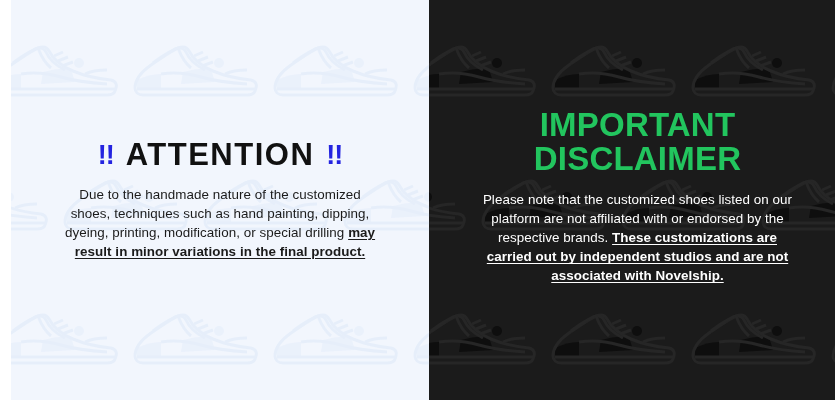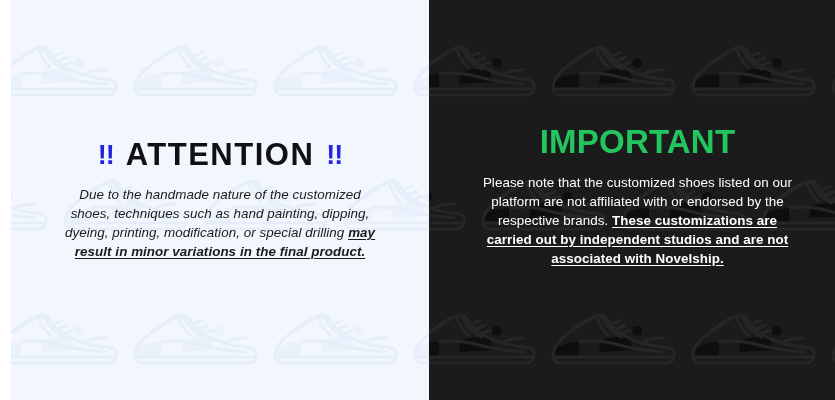--- a/index.html
+++ b/index.html
@@ -84,21 +84,20 @@
   .heading-left .bang.left  { margin-right: 12px; }
   .heading-left .bang.right { margin-left: 12px; }
 
   .body-left {
     font-size: 13.4px;
     line-height: 1.42;
     color: #1b1b1b;
     margin: 0 auto;
     max-width: 318px;
     letter-spacing: .05px;
-    font-style: italic;
   }
   .body-left .em {
     font-weight: bold;
     text-decoration: underline;
     text-underline-offset: 2px;
   }
 
   .heading-right {
     font-family: "Liberation Sans", sans-serif;
     font-weight: bold;
@@ -476,18 +475,19 @@
             <path class="ln" d="M67 29 L77 25"></path>
             <path class="ln" d="M71 34 L82 30"></path>
             <path class="ln" d="M30 42 C42 40 56 41 70 45 C84 49 100 51 116 52"></path>
             <circle class="fl" cx="88" cy="31" r="5"></circle>
             <path class="ln" d="M94 42 C100 39 108 38 116 38"></path>
           </svg></div>
       </div>
     <div class="content">
       <h1 class="heading-right">
         <span>IMPORTANT</span>
+        <span class="l2">DISCLAIMER</span>
       </h1>
       <p class="body-right"><span>Please note that the customized shoes listed on our platform are not affiliated with or endorsed by the respective brands. </span><span class="em">These customizations are carried out by independent studios and are not associated with Novelship.</span></p>
     </div>
   </div>
 
 </div>
 
 </body></html>

